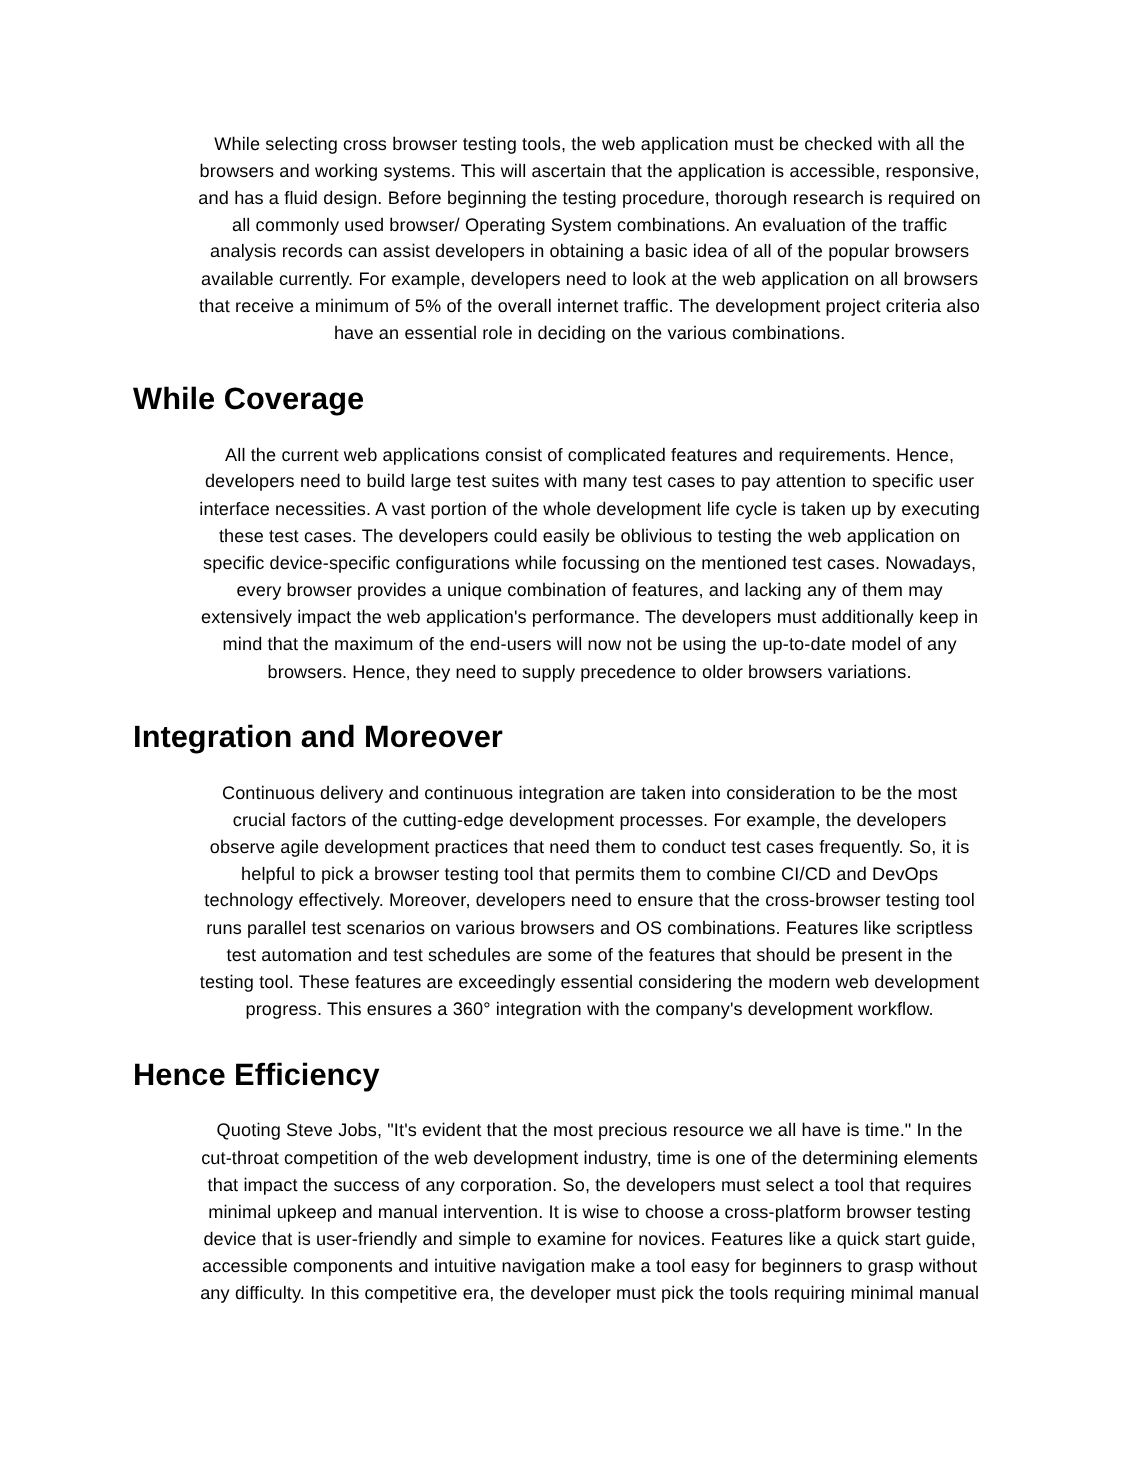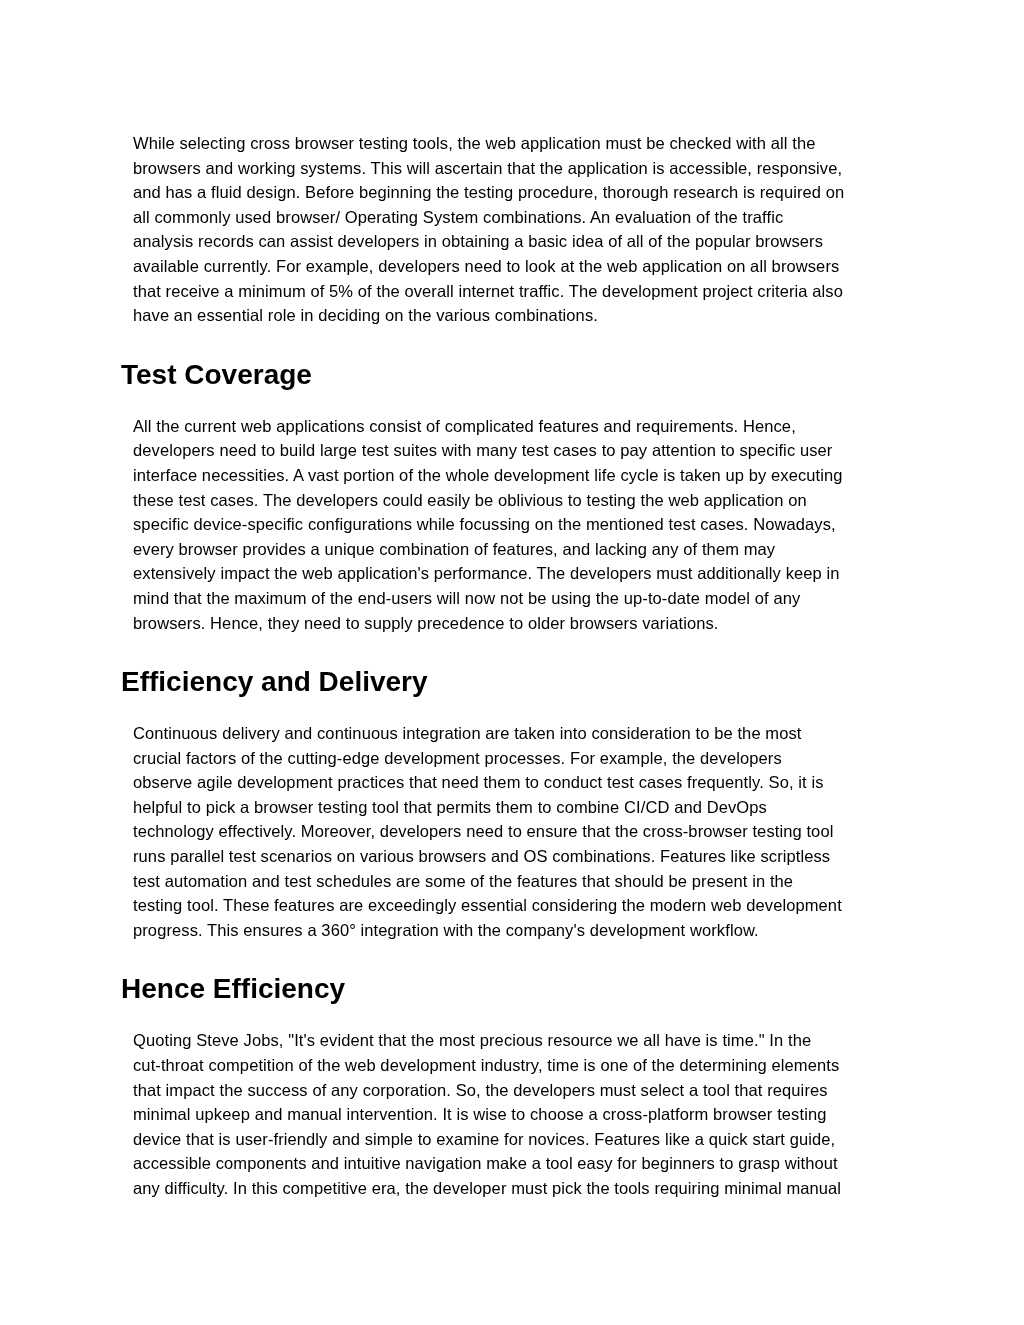--- a/index.html
+++ b/index.html
@@ -16,27 +16,28 @@
     font-family: "Liberation Sans", "DejaVu Sans", sans-serif;
     color: #000000;
   }
   .content {
     position: absolute;
     left: 121px;
     top: 119px;
     width: 830px;
   }
   .content p {
-    margin: 12px;
+    margin: 0;
     font-size: 16.5px;
     line-height: 24.6px;
     font-weight: 400;
     color: #000000;
     white-space: pre-line; 
     letter-spacing: 0.1px;
+    text-align: center;
   }
   .content h2 {
     margin: 30px 0 22px 0;
     font-size: 28px;
     line-height: 34px;
     font-weight: 700;
     color: #000000;
   }
 </style>
 </head>
@@ -47,32 +48,32 @@
 
     <p>While selecting cross browser testing tools, the web application must be checked with all the
 browsers and working systems. This will ascertain that the application is accessible, responsive,
 and has a fluid design. Before beginning the testing procedure, thorough research is required on
 all commonly used browser/ Operating System combinations. An evaluation of the traffic
 analysis records can assist developers in obtaining a basic idea of all of the popular browsers
 available currently. For example, developers need to look at the web application on all browsers
 that receive a minimum of 5% of the overall internet traffic. The development project criteria also
 have an essential role in deciding on the various combinations.</p>
 
-    <h2>Test Coverage</h2>
+    <h2>While Coverage</h2>
     <p>All the current web applications consist of complicated features and requirements. Hence,
 developers need to build large test suites with many test cases to pay attention to specific user
 interface necessities. A vast portion of the whole development life cycle is taken up by executing
 these test cases. The developers could easily be oblivious to testing the web application on
 specific device-specific configurations while focussing on the mentioned test cases. Nowadays,
 every browser provides a unique combination of features, and lacking any of them may
 extensively impact the web application's performance. The developers must additionally keep in
 mind that the maximum of the end-users will now not be using the up-to-date model of any
 browsers. Hence, they need to supply precedence to older browsers variations.</p>
 
-    <h2>Efficiency and Delivery</h2>
+    <h2>Integration and Moreover</h2>
     <p>Continuous delivery and continuous integration are taken into consideration to be the most
 crucial factors of the cutting-edge development processes. For example, the developers
 observe agile development practices that need them to conduct test cases frequently. So, it is
 helpful to pick a browser testing tool that permits them to combine CI/CD and DevOps
 technology effectively. Moreover, developers need to ensure that the cross-browser testing tool
 runs parallel test scenarios on various browsers and OS combinations. Features like scriptless
 test automation and test schedules are some of the features that should be present in the
 testing tool. These features are exceedingly essential considering the modern web development
 progress. This ensures a 360° integration with the company's development workflow.</p>
 

